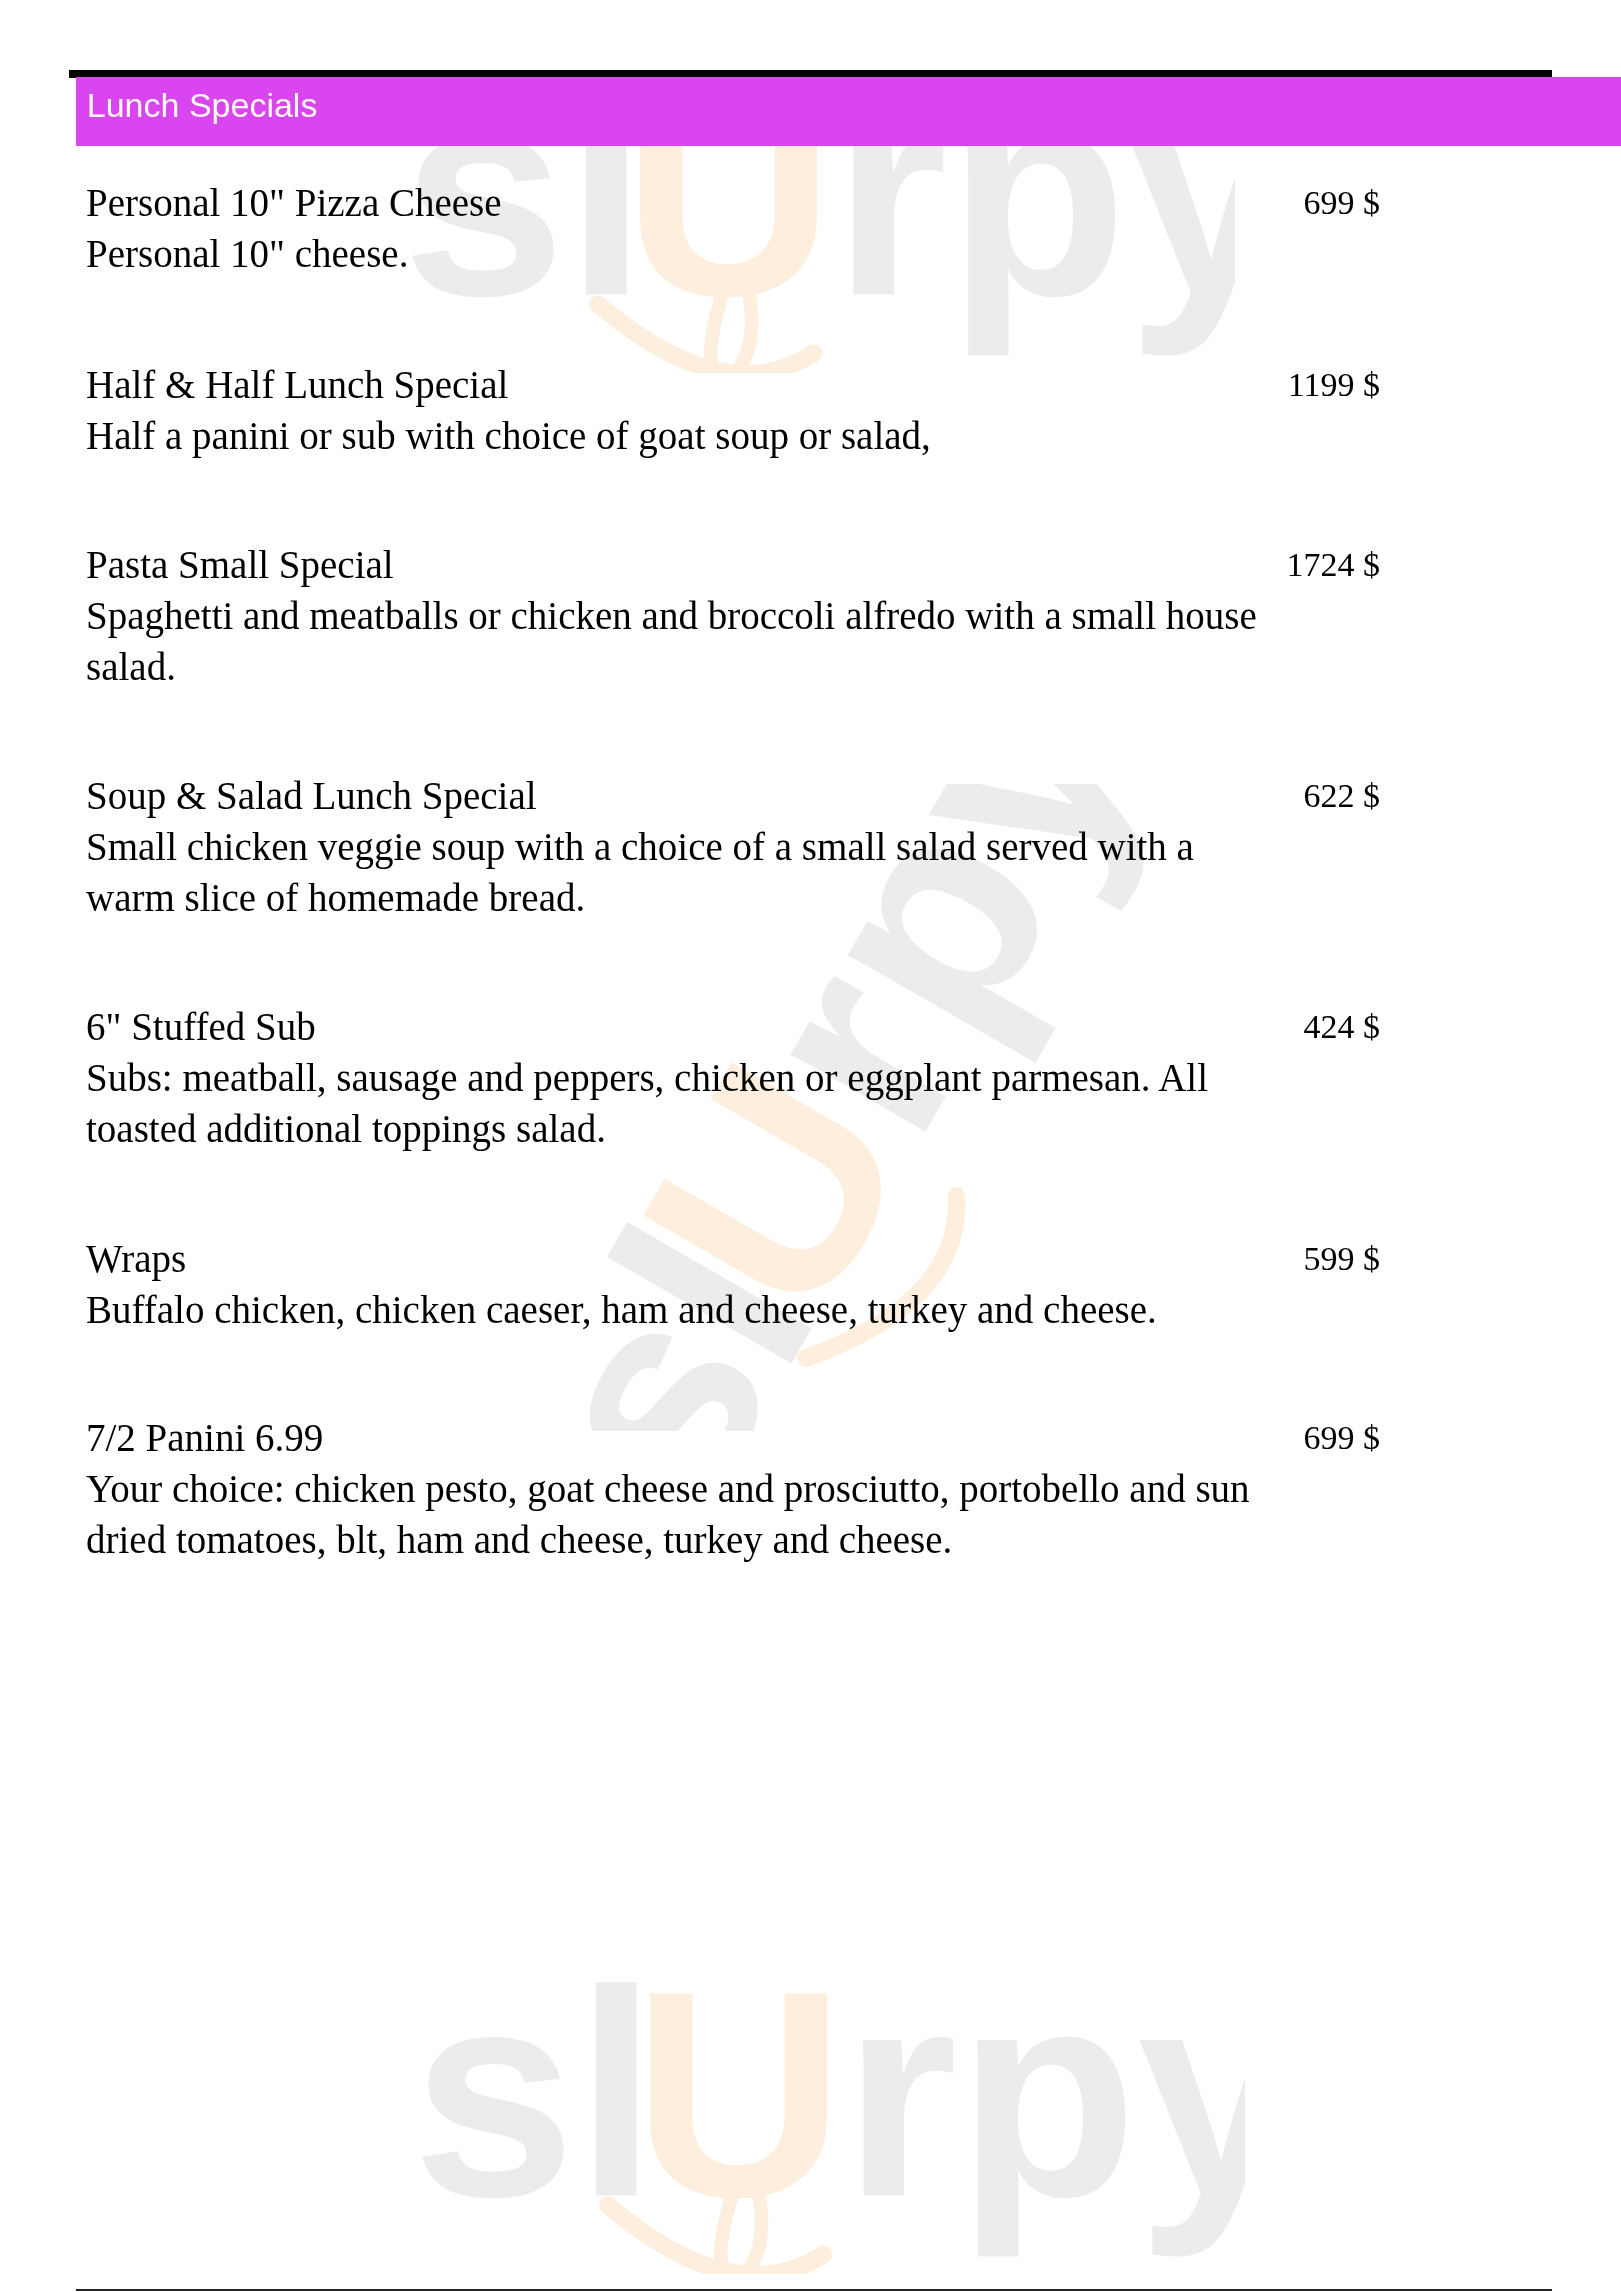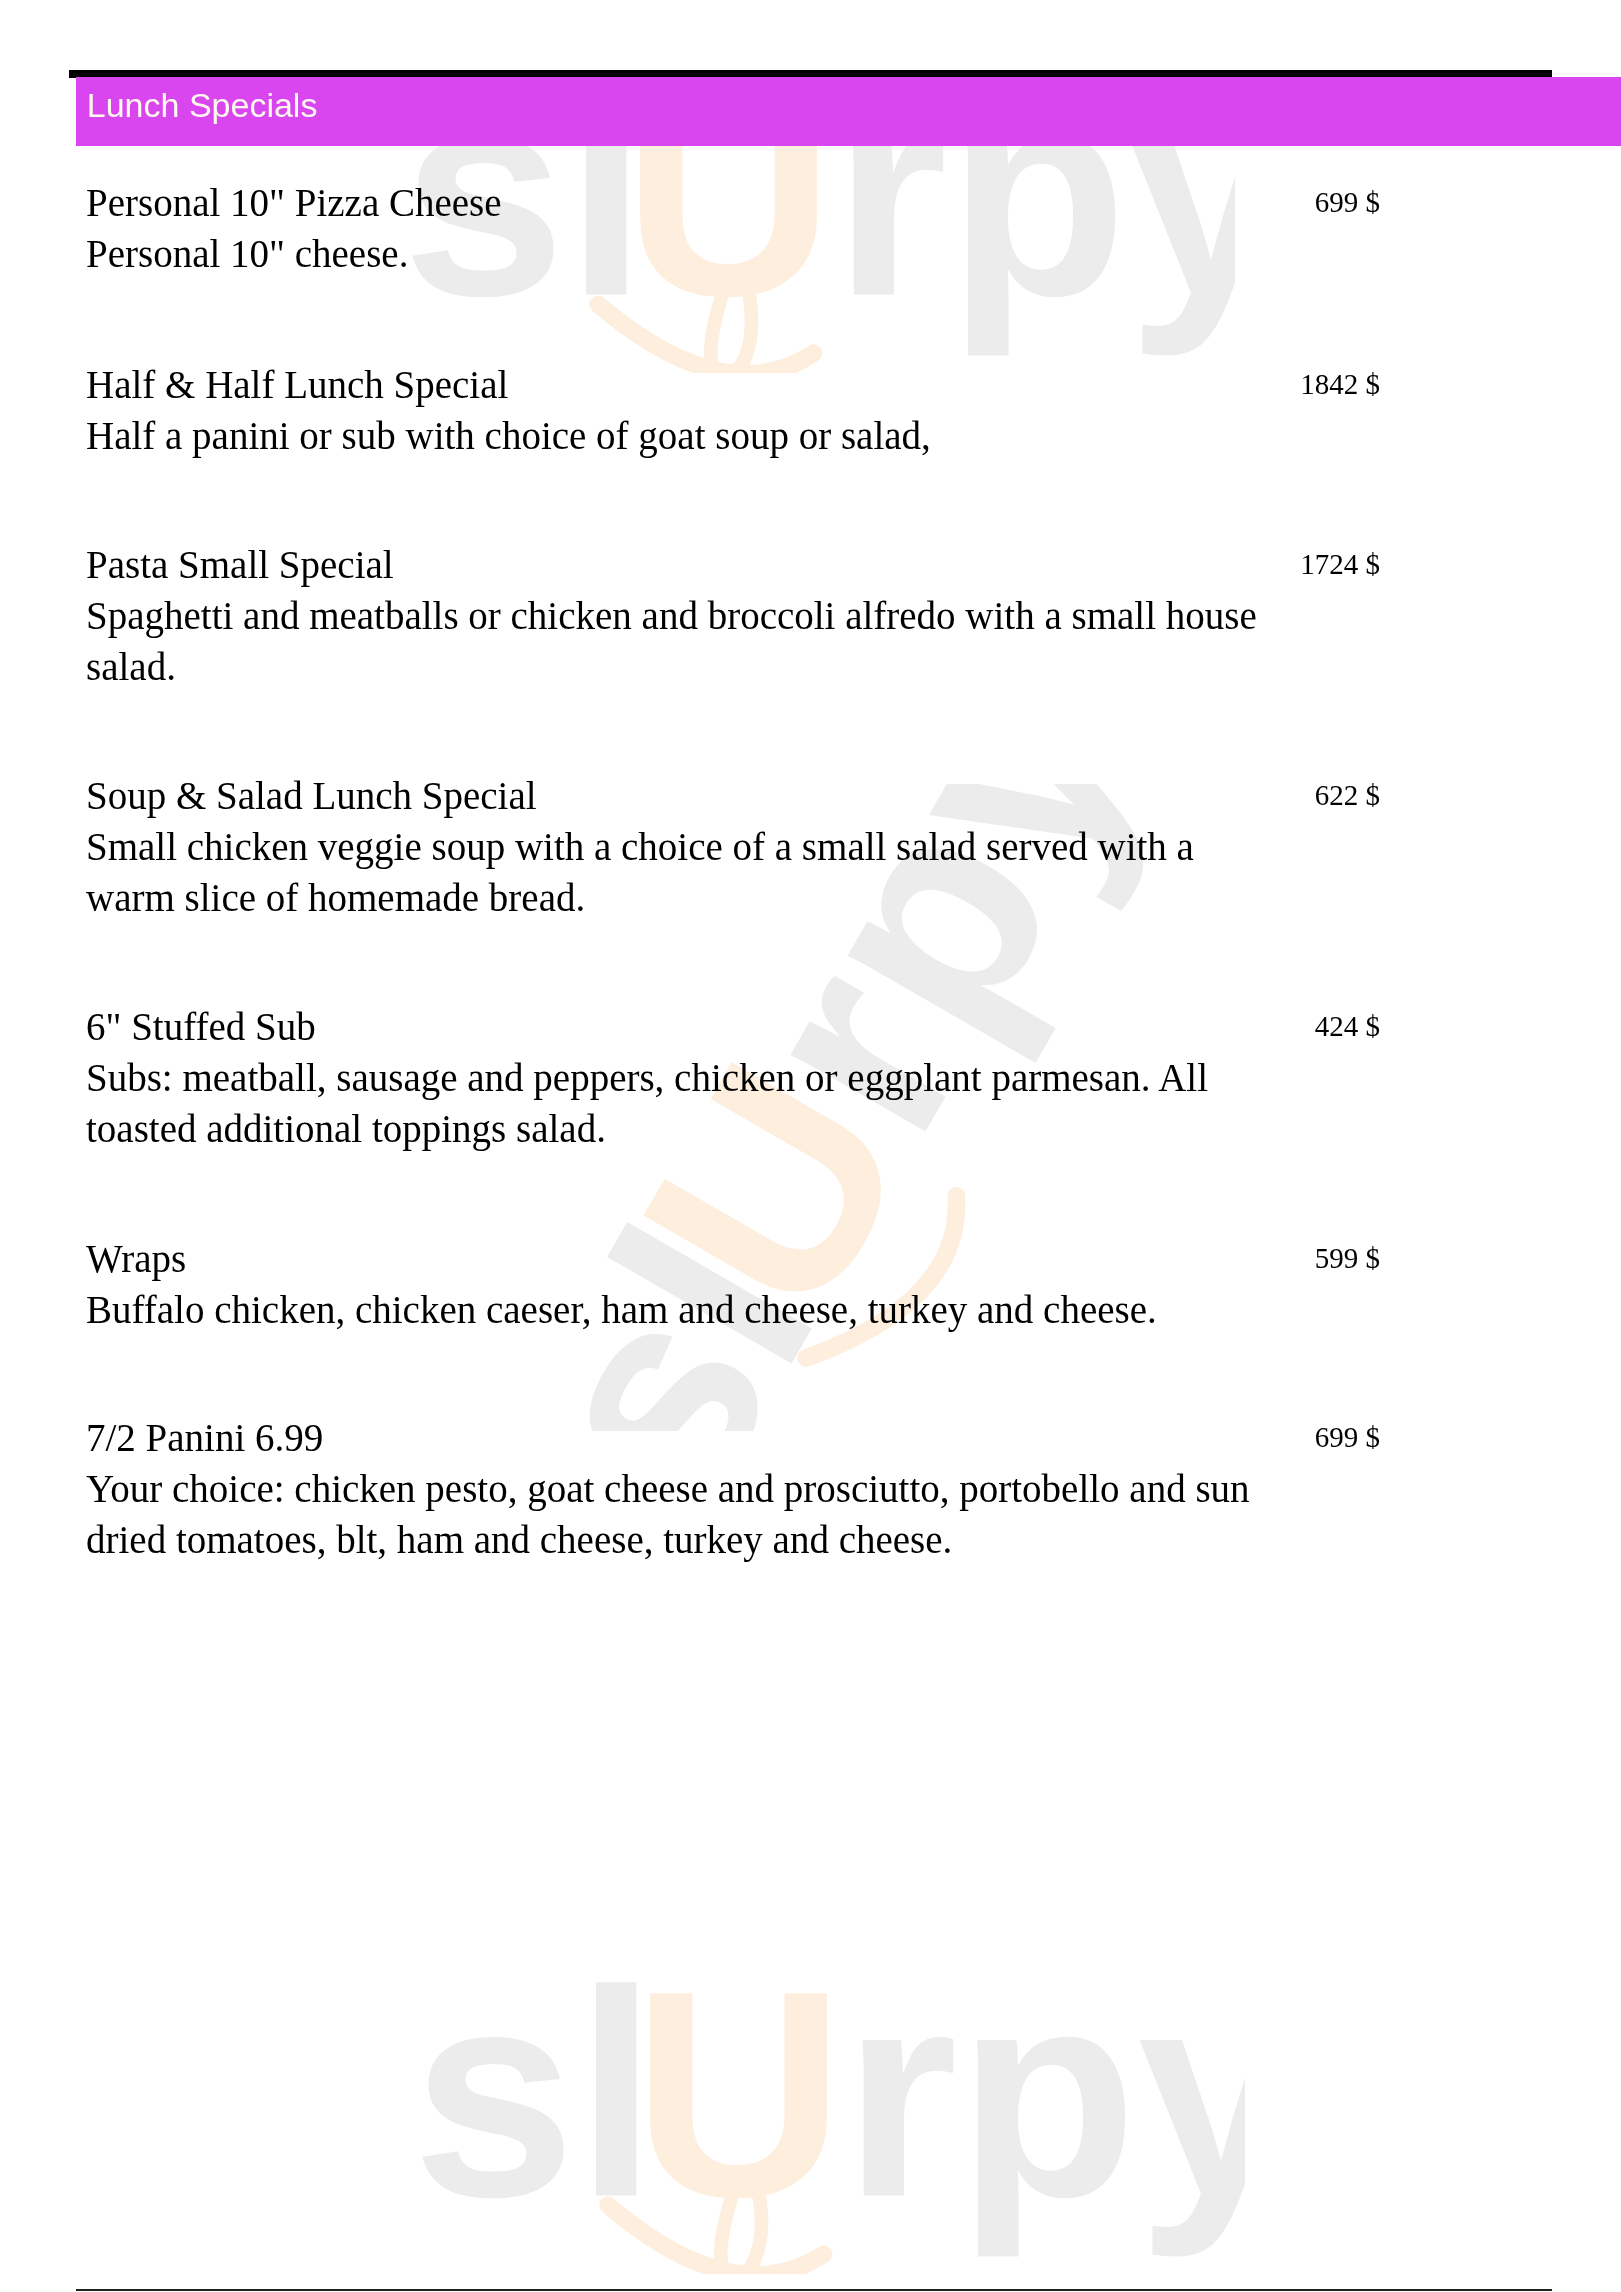--- a/index.html
+++ b/index.html
@@ -65,21 +65,21 @@
       left: 0;
       top: 0;
       font-size: 39px;
       line-height: 51px;
       white-space: nowrap;
     }
     .item-price {
       position: absolute;
       right: 0;
       top: 0;
-      font-size: 29px;
+      font-size: 34px;
       line-height: 51px;
       white-space: nowrap;
       text-align: left;
     }
     .item-desc {
       position: absolute;
       left: 0;
       top: 51px;
       width: 1176px;
       font-size: 39px;
@@ -138,21 +138,21 @@
   <div class="menu-list">
 
     <div class="menu-item" style="top:177px;">
       <span class="item-name">Personal 10" Pizza Cheese</span>
       <span class="item-price">699 $</span>
       <div class="item-desc">Personal 10" cheese.</div>
     </div>
 
     <div class="menu-item" style="top:359px;">
       <span class="item-name">Half &amp; Half Lunch Special</span>
-      <span class="item-price">1842 $</span>
+      <span class="item-price">1199 $</span>
       <div class="item-desc">Half a panini or sub with choice of goat soup or salad,</div>
     </div>
 
     <div class="menu-item" style="top:539px;">
       <span class="item-name">Pasta Small Special</span>
       <span class="item-price">1724 $</span>
       <div class="item-desc">Spaghetti and meatballs or chicken and broccoli alfredo with a small house salad.</div>
     </div>
 
     <div class="menu-item" style="top:770px;">

